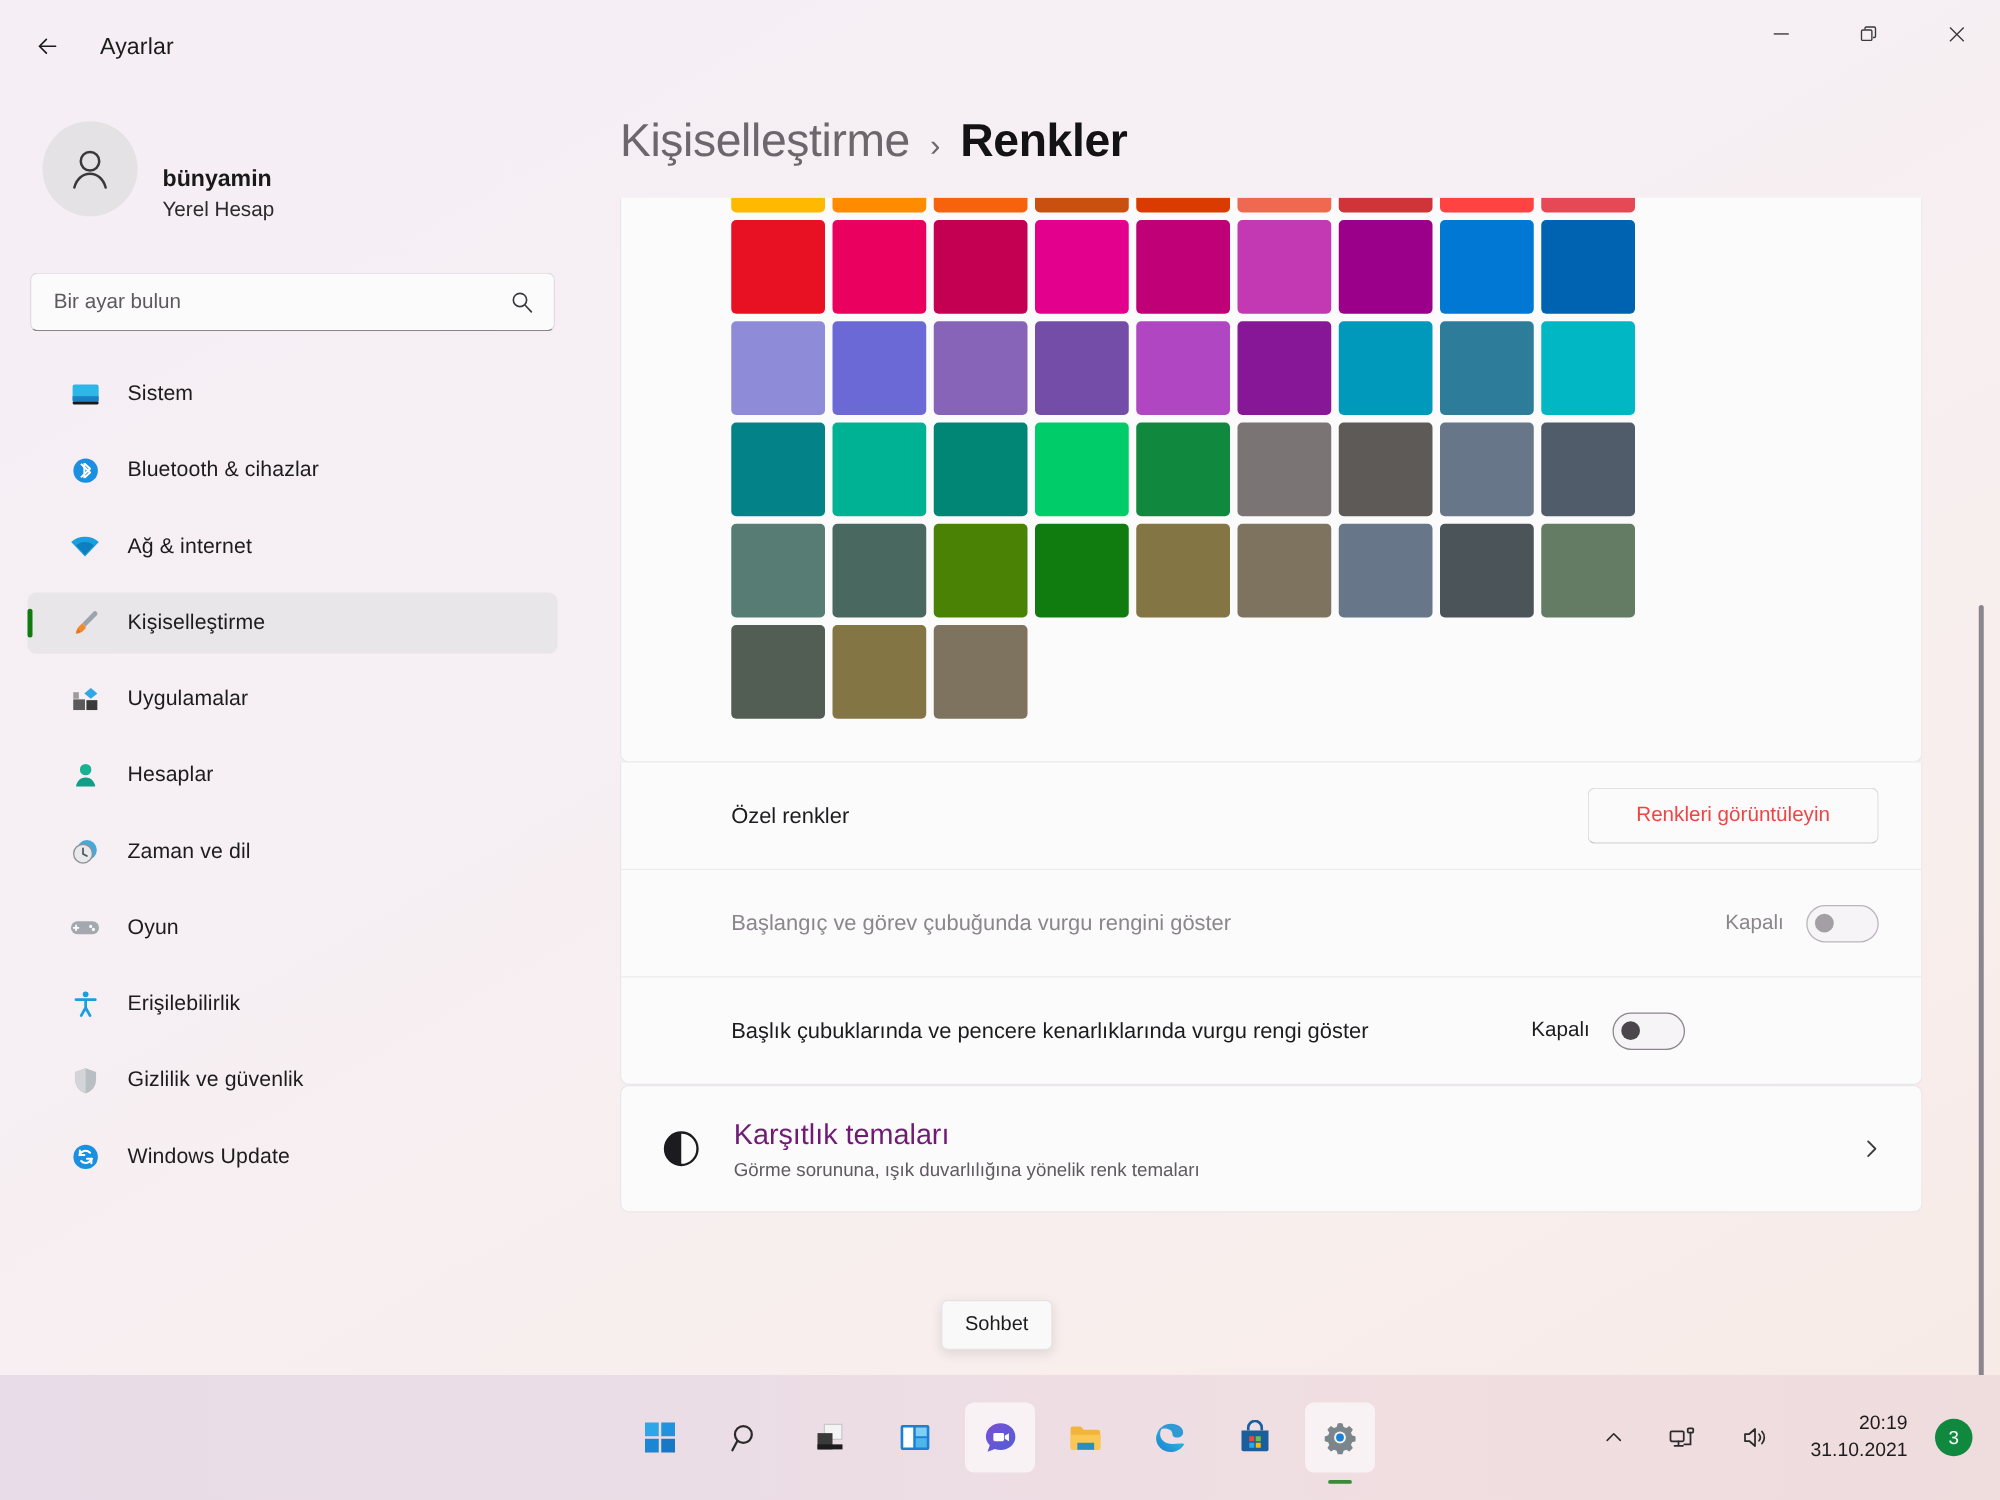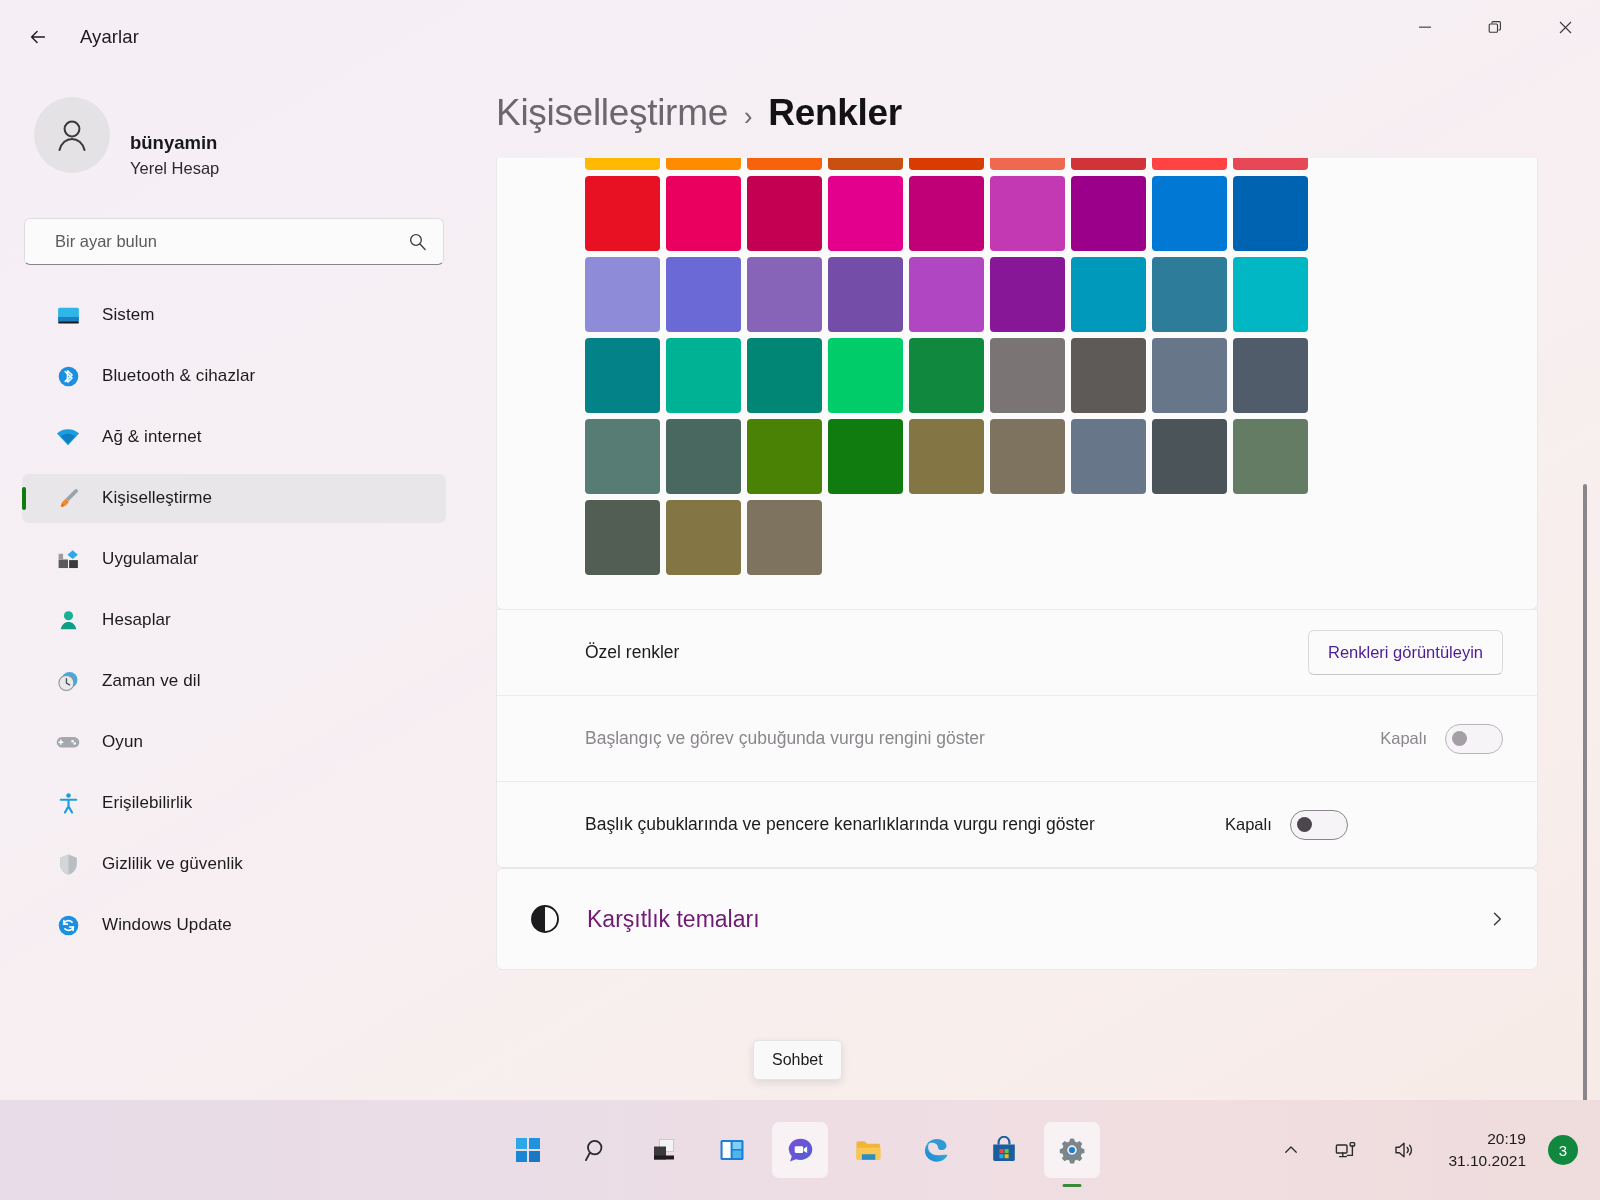--- a/index.html
+++ b/index.html
@@ -45,21 +45,21 @@
     background: #e4e2e4; display: flex; align-items: center; justify-content: center;
   }
   #account-text { margin-left: 20px; }
   #account-name { font-size: 18.5px; font-weight: bold; color: #191919; line-height: 1.45; margin-top: 40px; }
   #account-type { font-size: 16.5px; color: #2b2b2b; line-height: 1.45; }
 
   #search-wrap {
     margin: 37px 2px 0 2px; height: 47px; position: relative;
     background: #fcfbfc; border: 1px solid #dedcde;
     border-bottom: 1.6px solid #8a858b;
-    border-radius: 6px; display: flex;  padding-left: 12px;
+    border-radius: 6px; display: flex; 
   }
   #search-input {
     border: none; outline: none; background: transparent;
     font-family: inherit; font-size: 16.5px; color: #2c2a2d;
     padding: 0 46px 0 18px; width: 100%; height: 100%;
   }
   #search-input::placeholder { color: #5d595e; }
   #search-icon { position: absolute; right: 16px; top: 13px; }
 
   #navlist { margin-top: 26px; }
@@ -119,22 +119,22 @@
   .row {
     display: flex; align-items: center; min-height: 86px;
     padding: 0 34px 0 88px; border-top: 1px solid #edeaed;
   }
   .row-label { font-size: 17.5px; color: #1c1b1d; flex: 1; line-height: 1.42; }
   .row-label.dim { color: #8a868b; }
 
   #view-colors-btn {
     background: #fcfbfc; border: 1px solid #dcd9dc;
     border-bottom-color: #c9c6ca;
-    border-radius: 6px; padding: 12px 19px;
-    font-family: inherit; font-size: 16.5px; color: #4c1d95; cursor: pointer;
+    border-radius: 6px; padding: 12px 38px;
+    font-family: inherit; font-size: 16.5px; color: #ef4444; cursor: pointer;
   }
 
   .toggle-wrap { display: flex; align-items: center; gap: 18px; }
   .toggle-state { font-size: 16.5px; color: #1c1b1d; }
   .toggle-state.dim { color: #8a868b; }
   .toggle {
     width: 58px; height: 30px; border-radius: 15px;
     background: #f6f4f6; border: 1.4px solid #8a858b;
     position: relative; cursor: pointer;
   }
@@ -485,20 +485,21 @@
     <div class="card">
       <div id="contrast-row">
         <span id="contrast-icon">
           <svg width="34" height="34" viewBox="0 0 34 34">
             <circle cx="17" cy="17" r="13" fill="none" stroke="#1c1b1d" stroke-width="1.9"></circle>
             <path d="M17 4a13 13 0 0 0 0 26z" fill="#1c1b1d"></path>
           </svg>
         </span>
         <div id="contrast-text">
           <div id="contrast-title">Karşıtlık temaları</div>
+          <div id="contrast-sub">Görme sorununa, ışık duvarlılığına yönelik renk temaları</div>
         </div>
         <svg width="20" height="20" viewBox="0 0 24 24" fill="none" stroke="#3a383b" stroke-width="1.7">
           <path d="M9 5l7 7-7 7" stroke-linecap="round" stroke-linejoin="round"></path>
         </svg>
       </div>
     </div>
 
   </div>
 
   <div id="scrollbar-track">

